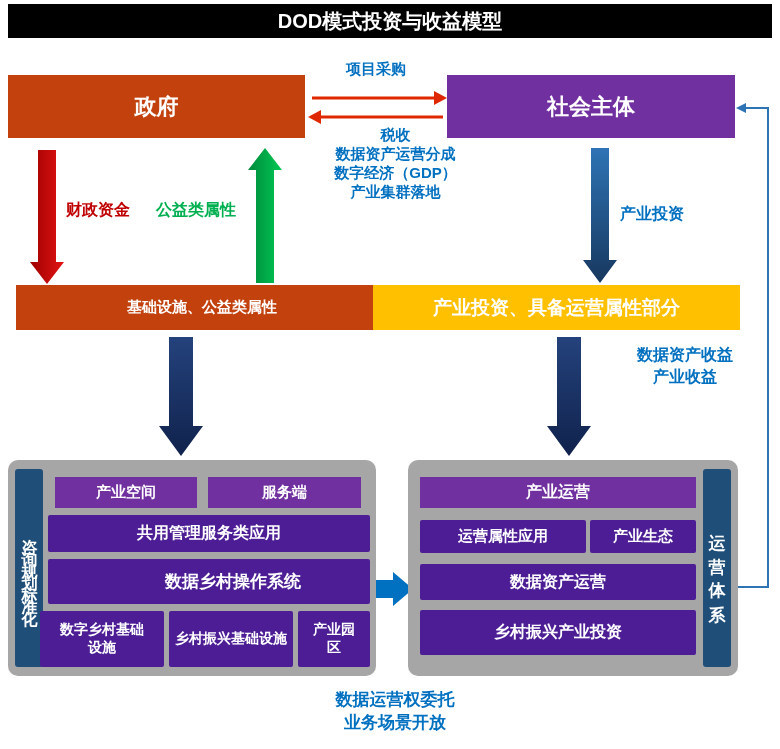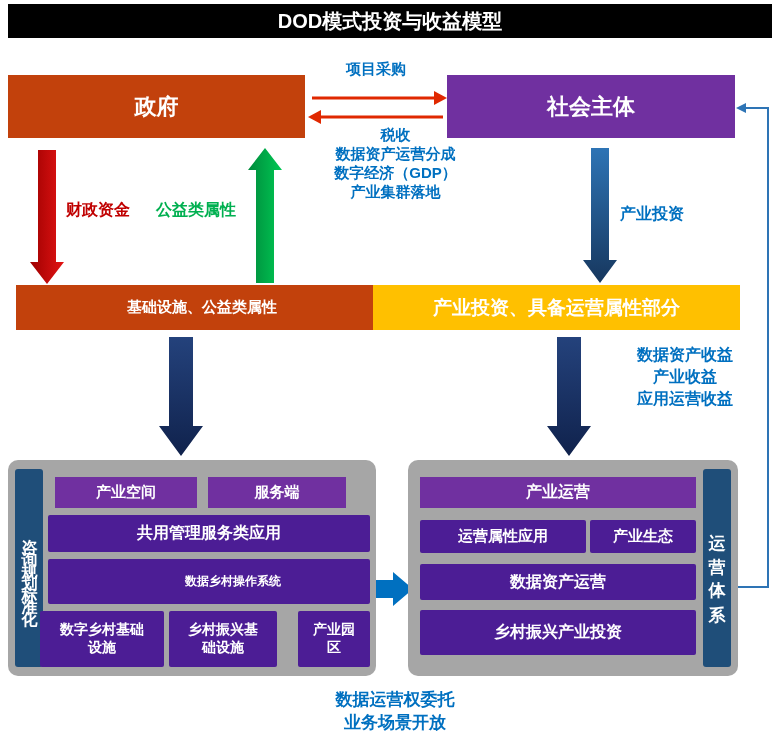--- a/index.html
+++ b/index.html
@@ -77,33 +77,32 @@
   <div class="abs lbl red-t" style="left:52px;top:200px;width:92px;font-size:16px;">财政资金</div>
   <div class="abs lbl green-t" style="left:150px;top:200px;width:92px;font-size:16px;">公益类属性</div>
   <div class="abs lbl blue-t" style="left:612px;top:204px;width:80px;font-size:16px;">产业投资</div>
 
   <div class="abs box blue" style="left:16px;top:285px;width:372px;height:45px;font-size:15px;">基础设施、公益类属性</div>
   <div class="abs box orange" style="left:373px;top:285px;width:367px;height:45px;font-size:19px;">产业投资、具备运营属性部分</div>
 
   <div class="abs lbl blue-t" style="left:598px;top:344px;width:174px;font-size:16px;line-height:22px;">
     <div>数据资产收益</div>
     <div>产业收益</div>
-    <div>应用运营收益</div>
   </div>
 
   <div class="abs gray" style="left:8px;top:460px;width:368px;height:216px;">
     <div class="abs box sidebar" style="left:7px;top:9px;width:28px;height:198px;">
       <span class="vtext" style="font-size:16px;letter-spacing:12px;">咨询规划标准化</span>
     </div>
     <div class="abs box purple" style="left:47px;top:17px;width:142px;height:31px;font-size:15px;">产业空间</div>
-    <div class="abs box purple" style="left:200px;top:17px;width:138px;height:31px;font-size:15px;">服务端</div>
+    <div class="abs box purple" style="left:200px;top:17px;width:153px;height:31px;font-size:15px;">服务端</div>
     <div class="abs box navy" style="left:40px;top:55px;width:322px;height:37px;font-size:16px;">共用管理服务类应用</div>
-    <div class="abs box navy" style="left:40px;top:99px;width:322px;height:45px;font-size:12px;padding-left:48px;">数据乡村操作系统</div>
+    <div class="abs box navy" style="left:40px;top:99px;width:322px;height:45px;font-size:17px;padding-left:48px;">数据乡村操作系统</div>
     <div class="abs box navy" style="left:32px;top:151px;width:124px;height:56px;font-size:14px;padding:0 14px;">数字乡村基础设施</div>
-    <div class="abs box navy" style="left:161px;top:151px;width:108px;height:56px;font-size:14px;padding:0 14px;">乡村振兴基础设施</div>
+    <div class="abs box navy" style="left:161px;top:151px;width:124px;height:56px;font-size:14px;padding:0 0;">乡村振兴基础设施</div>
     <div class="abs box navy" style="left:290px;top:151px;width:72px;height:56px;font-size:14px;padding:0 12px;">产业园区</div>
   </div>
 
   <div class="abs gray" style="left:408px;top:460px;width:330px;height:216px;">
     <div class="abs box sidebar" style="left:295px;top:9px;width:28px;height:198px;">
       <span class="vtext" style="font-size:17px;letter-spacing:24px;">运营体系</span>
     </div>
     <div class="abs box purple" style="left:12px;top:17px;width:276px;height:31px;font-size:16px;">产业运营</div>
     <div class="abs box navy" style="left:182px;top:60px;width:106px;height:33px;font-size:15px;">产业生态</div>
     <div class="abs box navy" style="left:12px;top:60px;width:166px;height:33px;font-size:15px;">运营属性应用</div>

